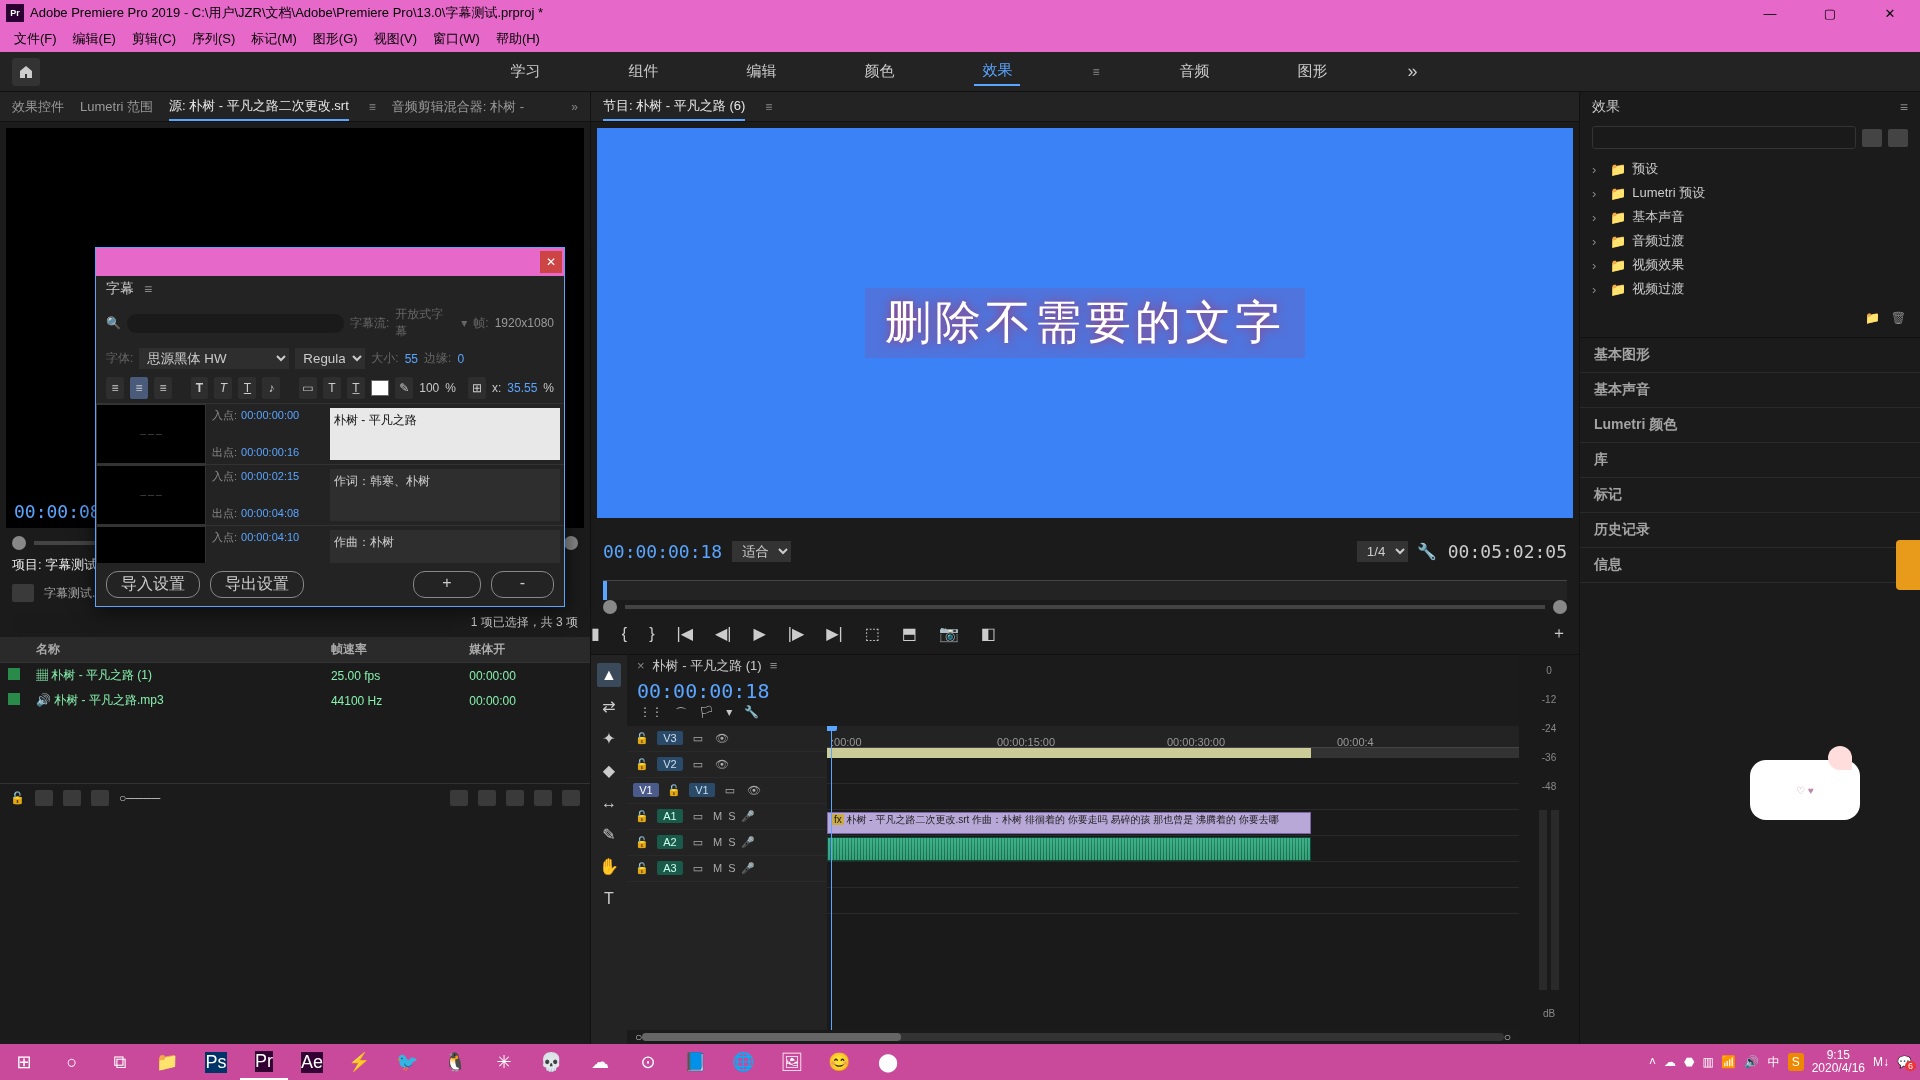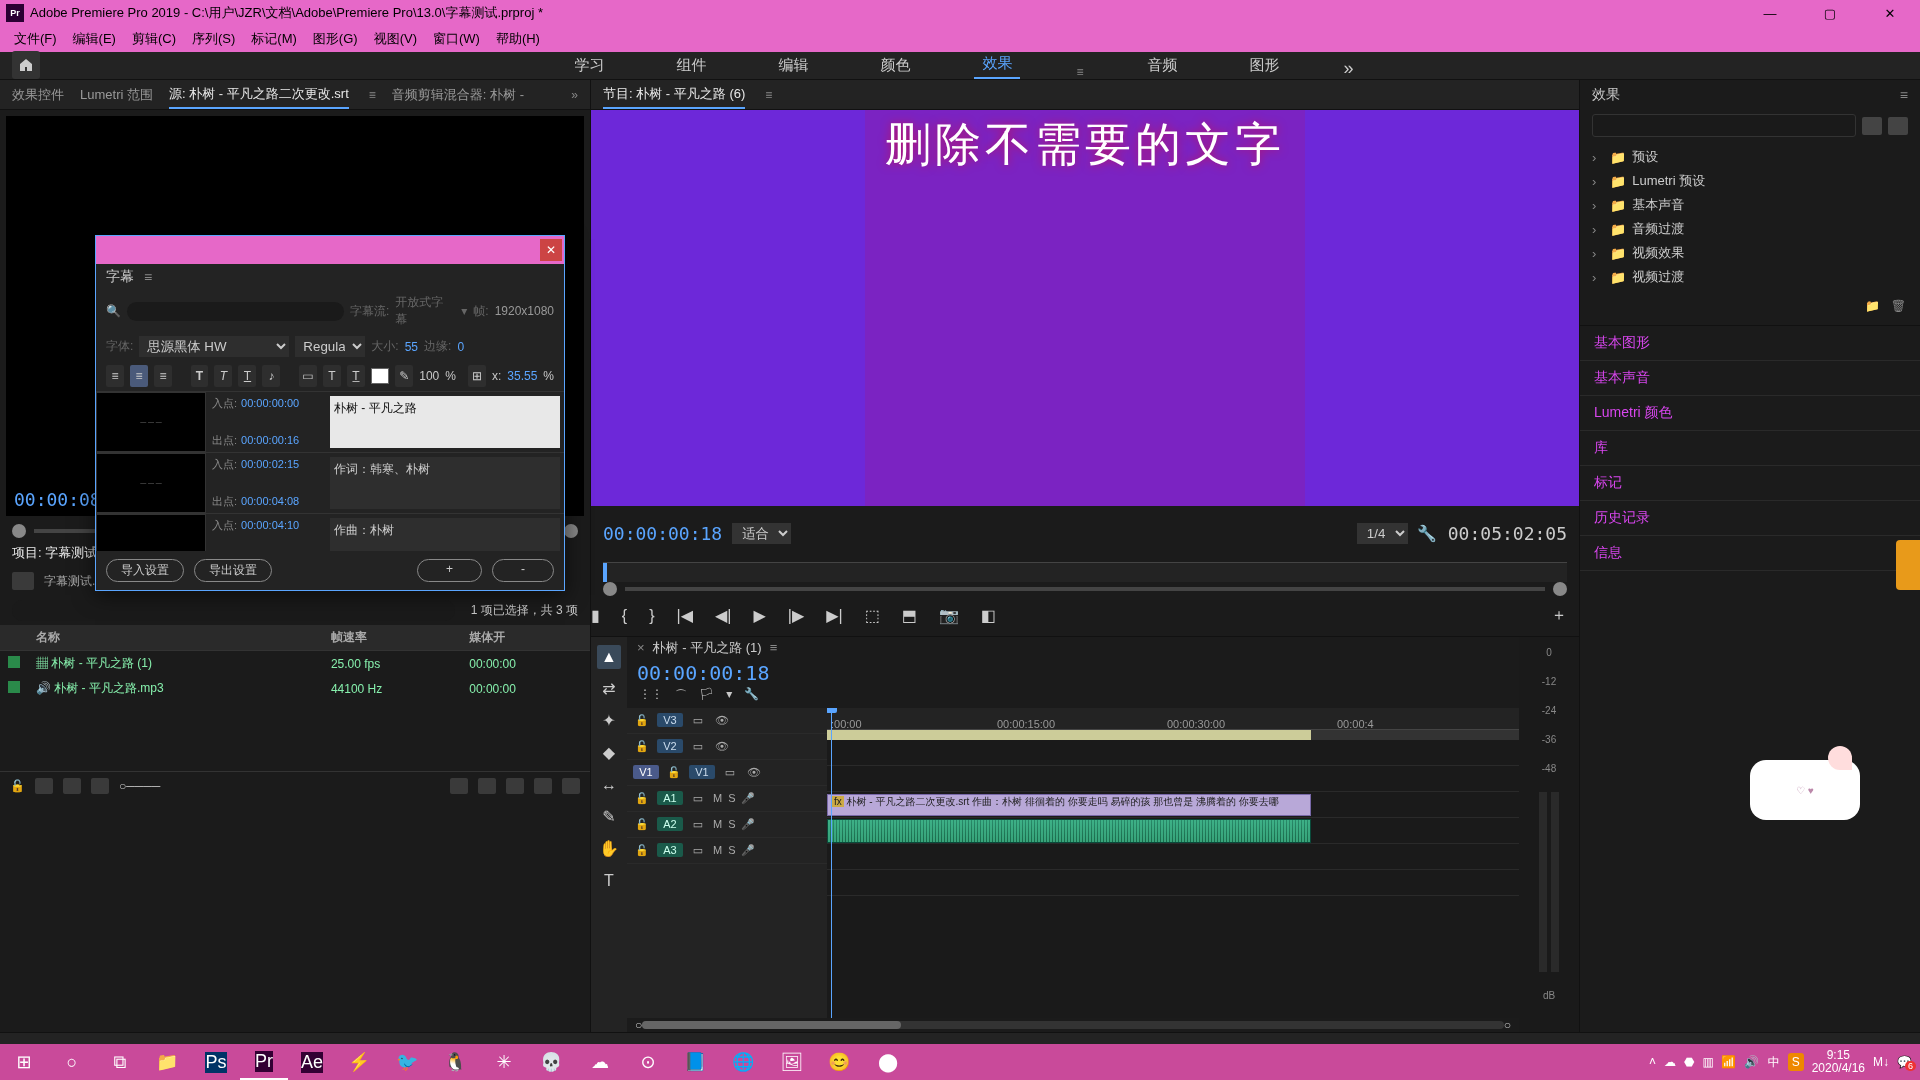--- a/index.html
+++ b/index.html
@@ -3,40 +3,40 @@
 <meta charset="utf-8">
 <style>
 * { margin:0; padding:0; box-sizing:border-box; font-family:"Microsoft YaHei","Segoe UI",sans-serif; user-select:none; }
 body { background:#1b1b1b; color:#c8c8c8; font-size:12px; overflow:hidden; width:1920px; height:1080px; position:relative; transform-origin:top left; }
 .titlebar { height:26px; background:#e668c8; display:flex; align-items:center; color:#000; font-size:13px; }
 .titlebar .icon { width:18px; height:18px; background:#2a0033; margin:0 6px; display:flex; align-items:center; justify-content:center; color:#fff; font-size:9px; font-weight:bold; }
 .titlebar .ttl { flex:1; }
 .titlebar .wbtn { width:60px; height:26px; display:flex; align-items:center; justify-content:center; }
 .menubar { height:26px; background:#e668c8; display:flex; align-items:center; gap:4px; padding:0 8px; color:#000; font-size:13px; }
 .menubar span { padding:2px 6px; }
-.workspaces { height:28px; background:#232323; display:flex; align-items:flex-end; justify-content:center; gap:56px; border-bottom:1px solid #111; }
+.workspaces { height:40px; background:#232323; display:flex; align-items:center; justify-content:center; gap:72px; border-bottom:1px solid #111; }
 .workspaces .home { position:absolute; left:12px; width:28px; height:28px; background:#333; border-radius:3px; display:flex; align-items:center; justify-content:center; }
 .workspaces .ws { color:#ccc; font-size:15px; padding:4px 8px; }
 .workspaces .ws.active { color:#5aa5ff; border-bottom:2px solid #5aa5ff; }
 .workspaces .more { color:#ccc; font-size:18px; }
 .workspaces .wseq { color:#888; }
 
 .main { display:flex; height:calc(100% - 26px - 26px - 40px - 36px); }
 .leftcol { width:590px; display:flex; flex-direction:column; position:relative; }
 .midcol { flex:1; display:flex; flex-direction:column; border-left:1px solid #111; border-right:1px solid #111; }
 .rightcol { width:340px; display:flex; flex-direction:column; }
 
 .panel-tabs { height:30px; display:flex; align-items:center; gap:16px; padding:0 12px; border-bottom:1px solid #111; background:#232323; }
 .panel-tabs .tab { color:#999; font-size:13px; padding:4px 0; }
 .panel-tabs .tab.active { color:#e8e8e8; border-bottom:2px solid #5aa5ff; }
 .panel-tabs .chev { color:#888; margin-left:auto; }
 .panel-tabs .eq { color:#888; margin-left:4px; }
 
 .source-view { height:400px; background:#000; position:relative; margin:6px; }
-.program-view { flex:1; background:#6d28d9; position:relative; display:flex; justify-content:center; overflow:hidden; }
+.program-view { flex:1; background:#3b82f6; position:relative; margin:6px; display:flex; align-items:center; justify-content:center; overflow:hidden; }
 .big-text { color:#fff; font-size:46px; font-weight:300; letter-spacing:4px; position:relative; text-shadow:0 0 10px rgba(255,0,0,.5); background:rgba(255,0,0,.1); padding:4px 20px; }
 
 .src-time { color:#5aa5ff; position:absolute; left:8px; bottom:6px; font-size:18px; font-family:monospace; }
 .prog-ctrls { height:56px; display:flex; align-items:center; gap:10px; padding:0 12px; }
 .prog-ctrls .tc { color:#5aa5ff; font-size:18px; font-family:monospace; }
 .prog-ctrls .dur { color:#ccc; font-size:18px; font-family:monospace; margin-left:auto; }
 .prog-ctrls select { background:#333; color:#ccc; border:none; padding:2px 6px; }
 .prog-ctrls .wrench { color:#aaa; font-size:16px; }
 .transport { height:40px; display:flex; align-items:center; justify-content:center; gap:22px; }
 .transport .btn { color:#ccc; font-size:16px; }
@@ -58,34 +58,34 @@
 .caption-panel .toolbar .tb { width:22px; height:22px; display:flex; align-items:center; justify-content:center; color:#ccc; background:#2e2e2e; border-radius:2px; font-size:12px; }
 .caption-panel .swatch { width:22px; height:16px; background:#fff; border:1px solid #666; }
 .cap-list { max-height:160px; overflow:hidden; }
 .cap-item { display:flex; border-top:1px solid #333; }
 .cap-item.sel .txt { background:#e8e8e8; color:#111; }
 .cap-item .thumb { width:110px; height:60px; background:#000; display:flex; align-items:center; justify-content:center; color:#888; font-size:6px; border:1px solid #333; }
 .cap-item .times { width:120px; padding:4px 6px; font-size:11px; color:#888; display:flex; flex-direction:column; justify-content:space-between; }
 .cap-item .times .tc { color:#5aa5ff; margin-left:4px; }
 .cap-item .txt { flex:1; margin:4px; padding:4px; background:#2e2e2e; color:#ccc; font-size:12px; min-height:50px; }
 .cap-foot { display:flex; gap:10px; padding:8px 10px; }
-.cap-foot .pill { border:1px solid #888; border-radius:12px; padding:2px 14px; color:#ccc; font-size:12px; }
+.cap-foot .pill { border:1px solid #888; border-radius:12px; padding:2px 14px; color:#ccc; font-size:16px; }
 .cap-foot .spacer { flex:1; }
 
 .effects-hdr { display:flex; align-items:center; padding:6px 12px; font-size:14px; }
 .effects-hdr .eq { margin-left:auto; color:#888; }
 .effects-search { margin:4px 12px; display:flex; align-items:center; gap:6px; }
 .effects-search input { flex:1; background:#1a1a1a; border:1px solid #333; padding:3px 22px; color:#ccc; border-radius:3px; }
 .effects-search .ic { width:20px; height:18px; background:#444; border-radius:2px; }
 .effects-tree { padding:4px 12px; }
 .effects-tree .node { display:flex; align-items:center; gap:6px; padding:3px 0; color:#ccc; font-size:13px; }
 .effects-tree .chev { color:#888; width:12px; }
 .effects-tree .folder { color:#c9a86b; }
 .effects-below { border-top:1px solid #111; margin-top:6px; }
-.eff-row { padding:8px 14px; font-size:14px; color:#d946ef; border-bottom:1px solid #2a2a2a; display:flex; align-items:center; }
+.eff-row { padding:8px 14px; font-size:14px; color:#a3a3a3; border-bottom:1px solid #2a2a2a; display:flex; align-items:center;font-weight:bold; }
 .eff-trash { margin-left:auto; color:#888; display:flex; gap:10px; padding:6px 14px; }
 
 .bottom { display:flex; height:260px; border-top:1px solid #111; }
 .project { width:440px; display:flex; flex-direction:column; border-right:1px solid #111; }
 .project .ptabs { display:flex; gap:16px; padding:4px 12px; }
 .project .ptabs .tab { color:#999; font-size:13px; }
 .project .ptabs .tab.active { color:#e8e8e8; }
 .project .pinfo { display:flex; align-items:center; gap:10px; padding:6px 12px; color:#aaa; }
 .project .pinfo .fic { width:22px; height:18px; background:#3a3a3a; border-radius:2px; }
 .project .psearch { margin:4px 12px; display:flex; align-items:center; gap:8px; }

